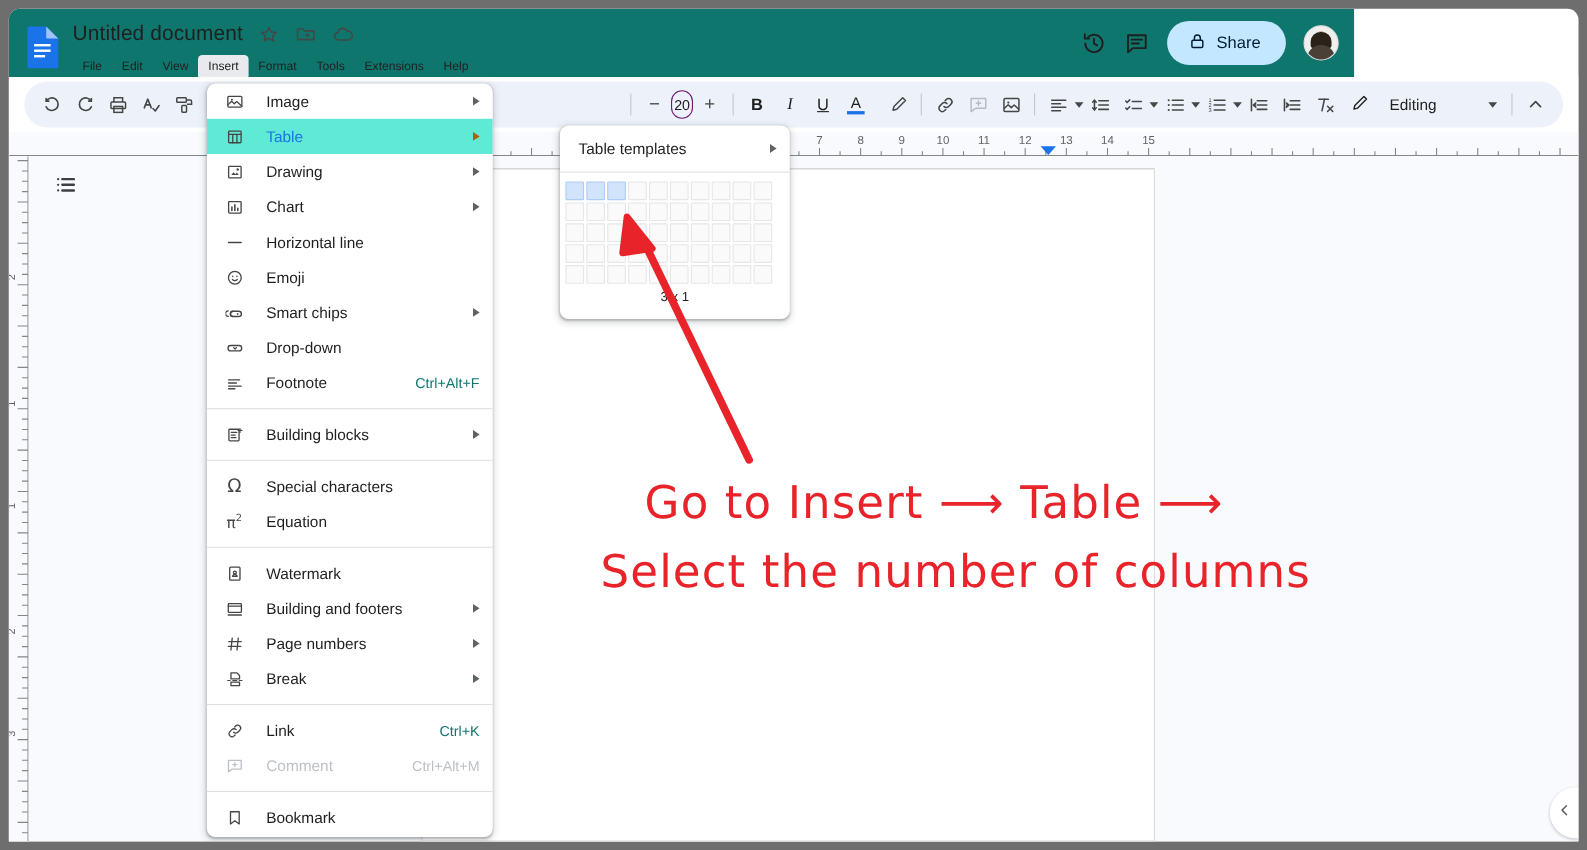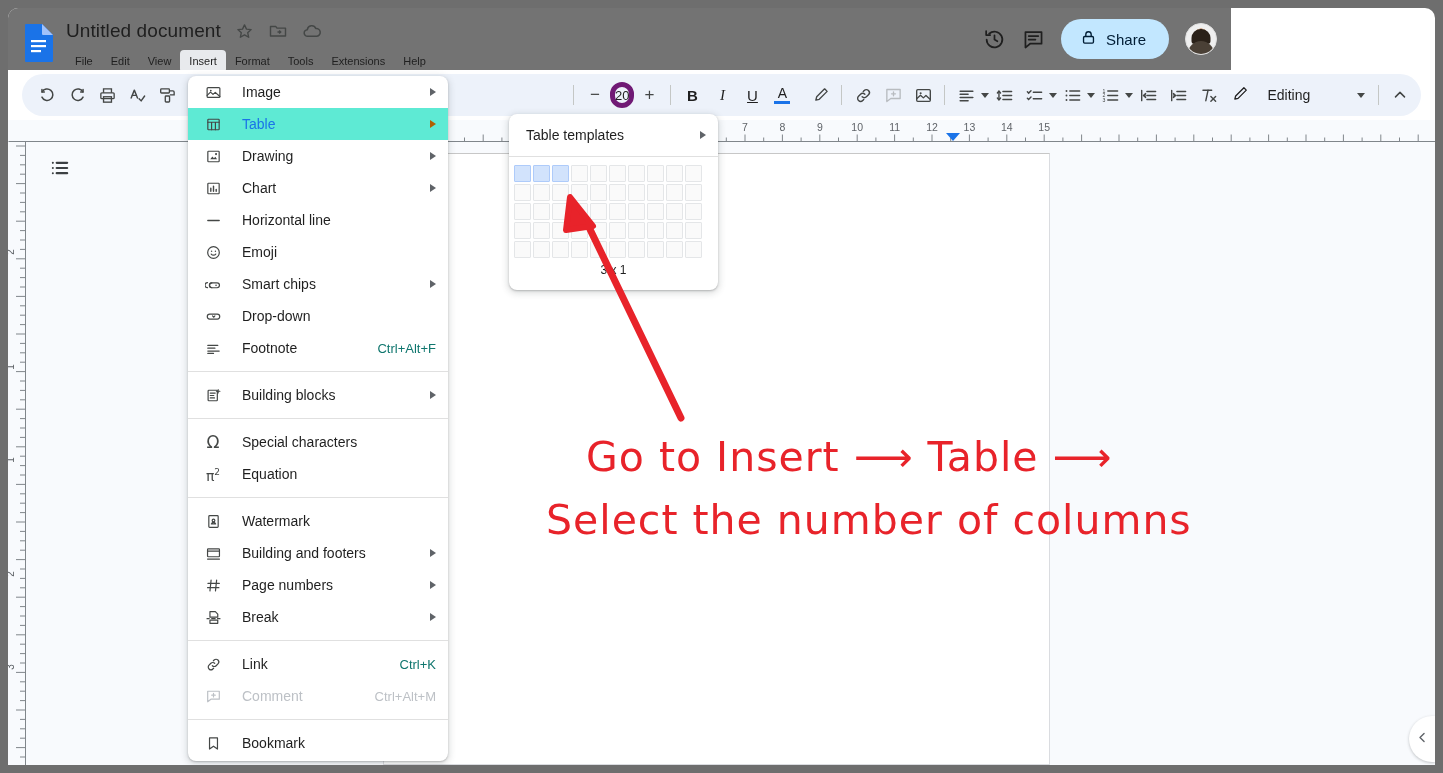--- a/index.html
+++ b/index.html
@@ -14,21 +14,21 @@
     left: 8px; top: 8px;
     width: 1427px; height: 757px;
     background: #ffffff;
     border-radius: 10px 10px 0 0;
     overflow: hidden;
   }
 
   
   .header {
     position: absolute; left: 0; top: 0; width: 1223px; height: 62px;
-    background: #737373;
+    background: #0f766e;
   }
   .doclogo {
     position: absolute; left: 14px; top: 15px; width: 32px; height: 40px;
   }
   .title-row { position: absolute; left: 58px; top: 12px; display: flex; align-items: center; gap: 14px; }
   .doctitle { font-size: 19px; color: #1f1f1f; letter-spacing: .1px; }
   .hicon { color: #444746; display:inline-flex; align-items:center; cursor:pointer; }
   .menubar { position: absolute; left: 58px; top: 42px; display: flex; align-items: center; }
   .menu-item {
     font-size: 11px; color: #1f1f1f; padding: 3px 9px; border-radius: 4px; cursor: pointer;
@@ -62,21 +62,21 @@
     position: absolute; left: 14px; top: 4px; width: 1399px; height: 42px;
     background: #edf2fa; border-radius: 22px;
     display: flex; align-items: center; padding: 0 10px;
   }
   .tb { width: 30px; height: 30px; display: flex; align-items: center; justify-content: center;
         border-radius: 5px; cursor: pointer; color:#444746; flex: 0 0 auto; }
   .tb.disabled { color: #b8bcc0; cursor: default; }
   .tb-sep { width: 1px; height: 20px; background: #c4c7c5; margin: 0 6px; flex:0 0 auto; }
   .tb-gap { width: 6px; flex: 0 0 auto; }
   .fontsize-box {
-    width: 34px; height: 26px; border: 5px solid #701a75; border-radius: 12px;
+    width: 34px; height: 26px; border: 1px solid #701a75; border-radius: 12px;
     display: flex; align-items: center; justify-content: center;
     font-size: 13px; color: #1f1f1f; background: transparent; cursor: text;
   }
   .caret { width: 0; height: 0; border-left: 4px solid transparent; border-right: 4px solid transparent;
            border-top: 5px solid #444746; }
   .tb-caret { width: 14px; height: 30px; display: flex; align-items: center; justify-content: center; cursor:pointer; }
   .mode-chip {
     margin-left: auto; display: flex; align-items: center; gap: 18px;
     height: 30px; padding: 0 4px 0 8px; border-radius: 6px; cursor: pointer;
     font-size: 14px; color: #1f1f1f;

